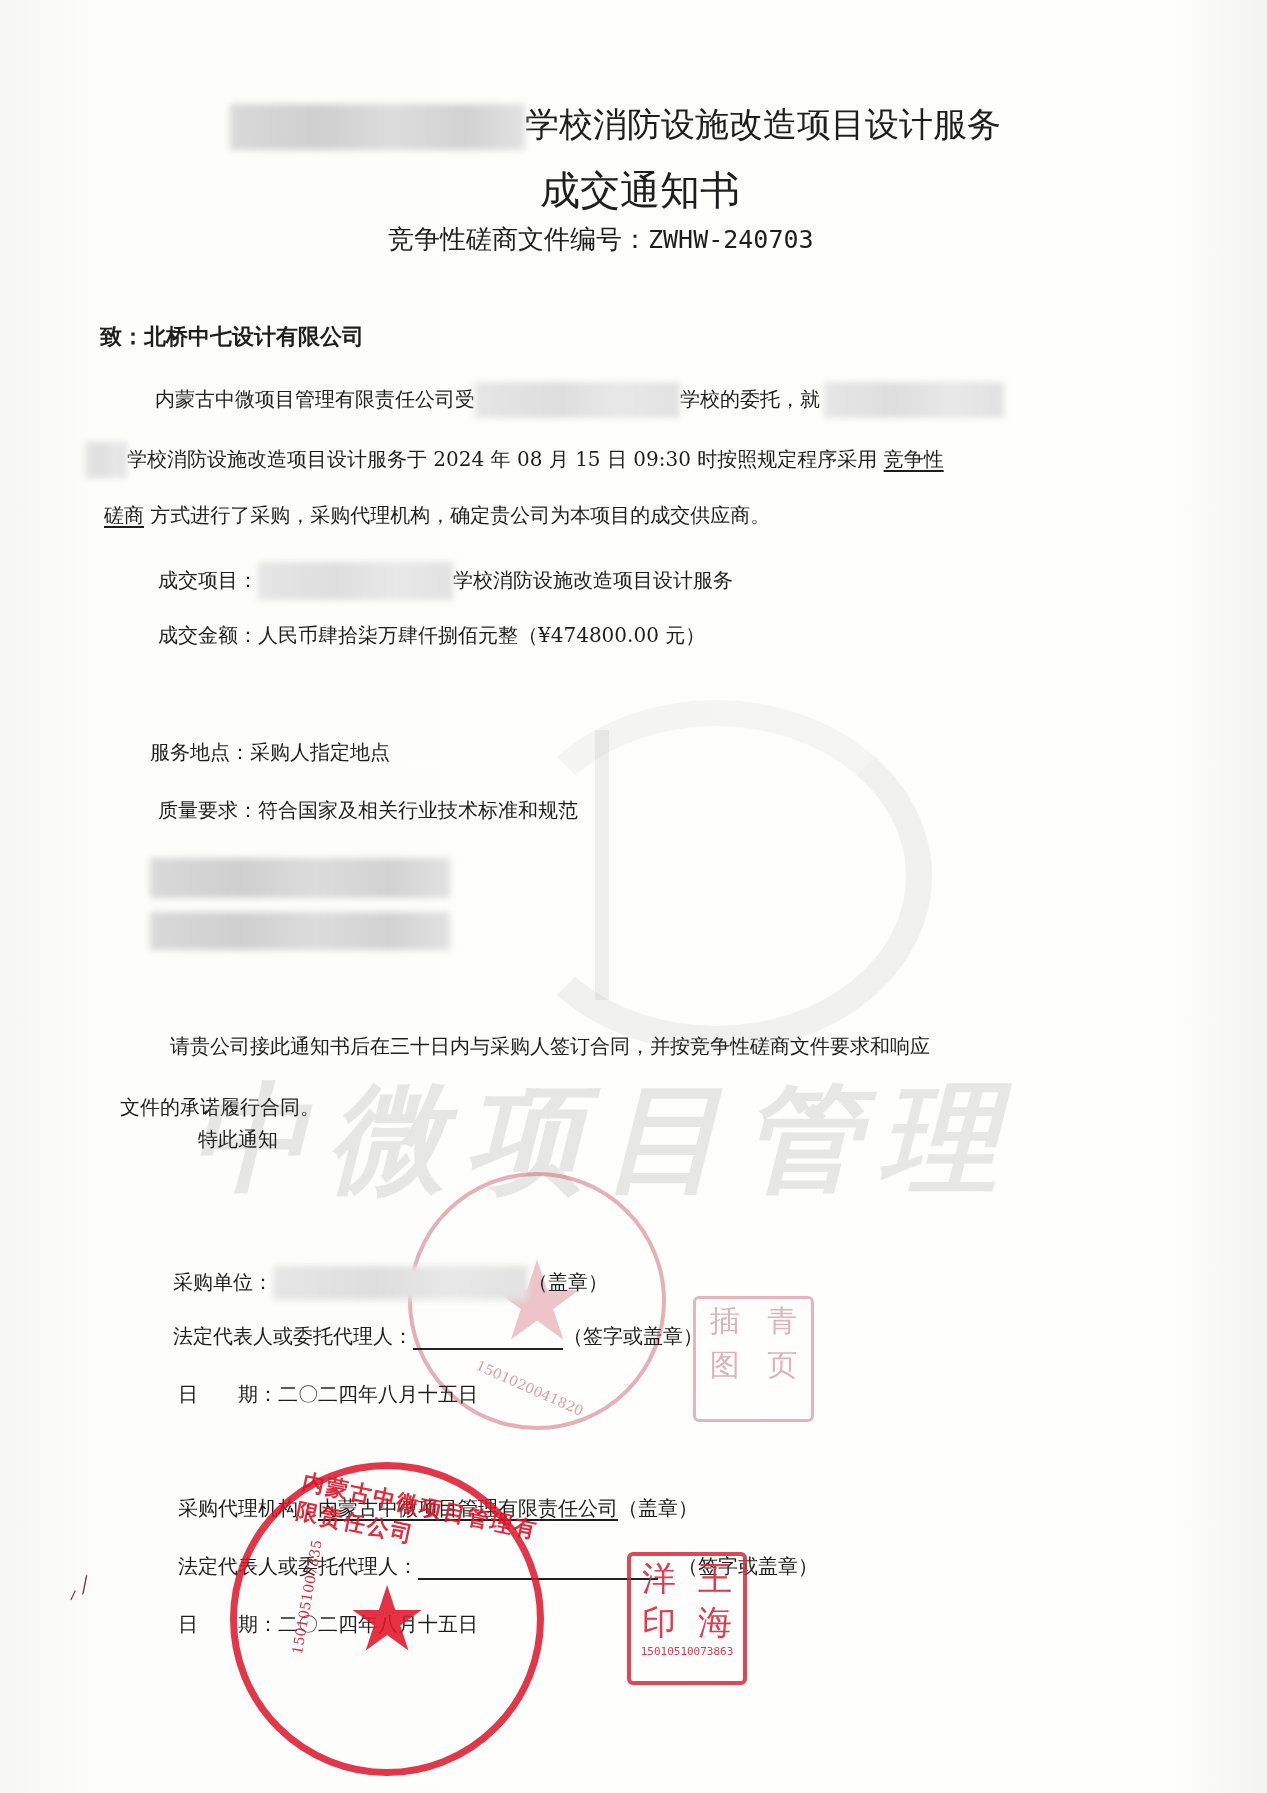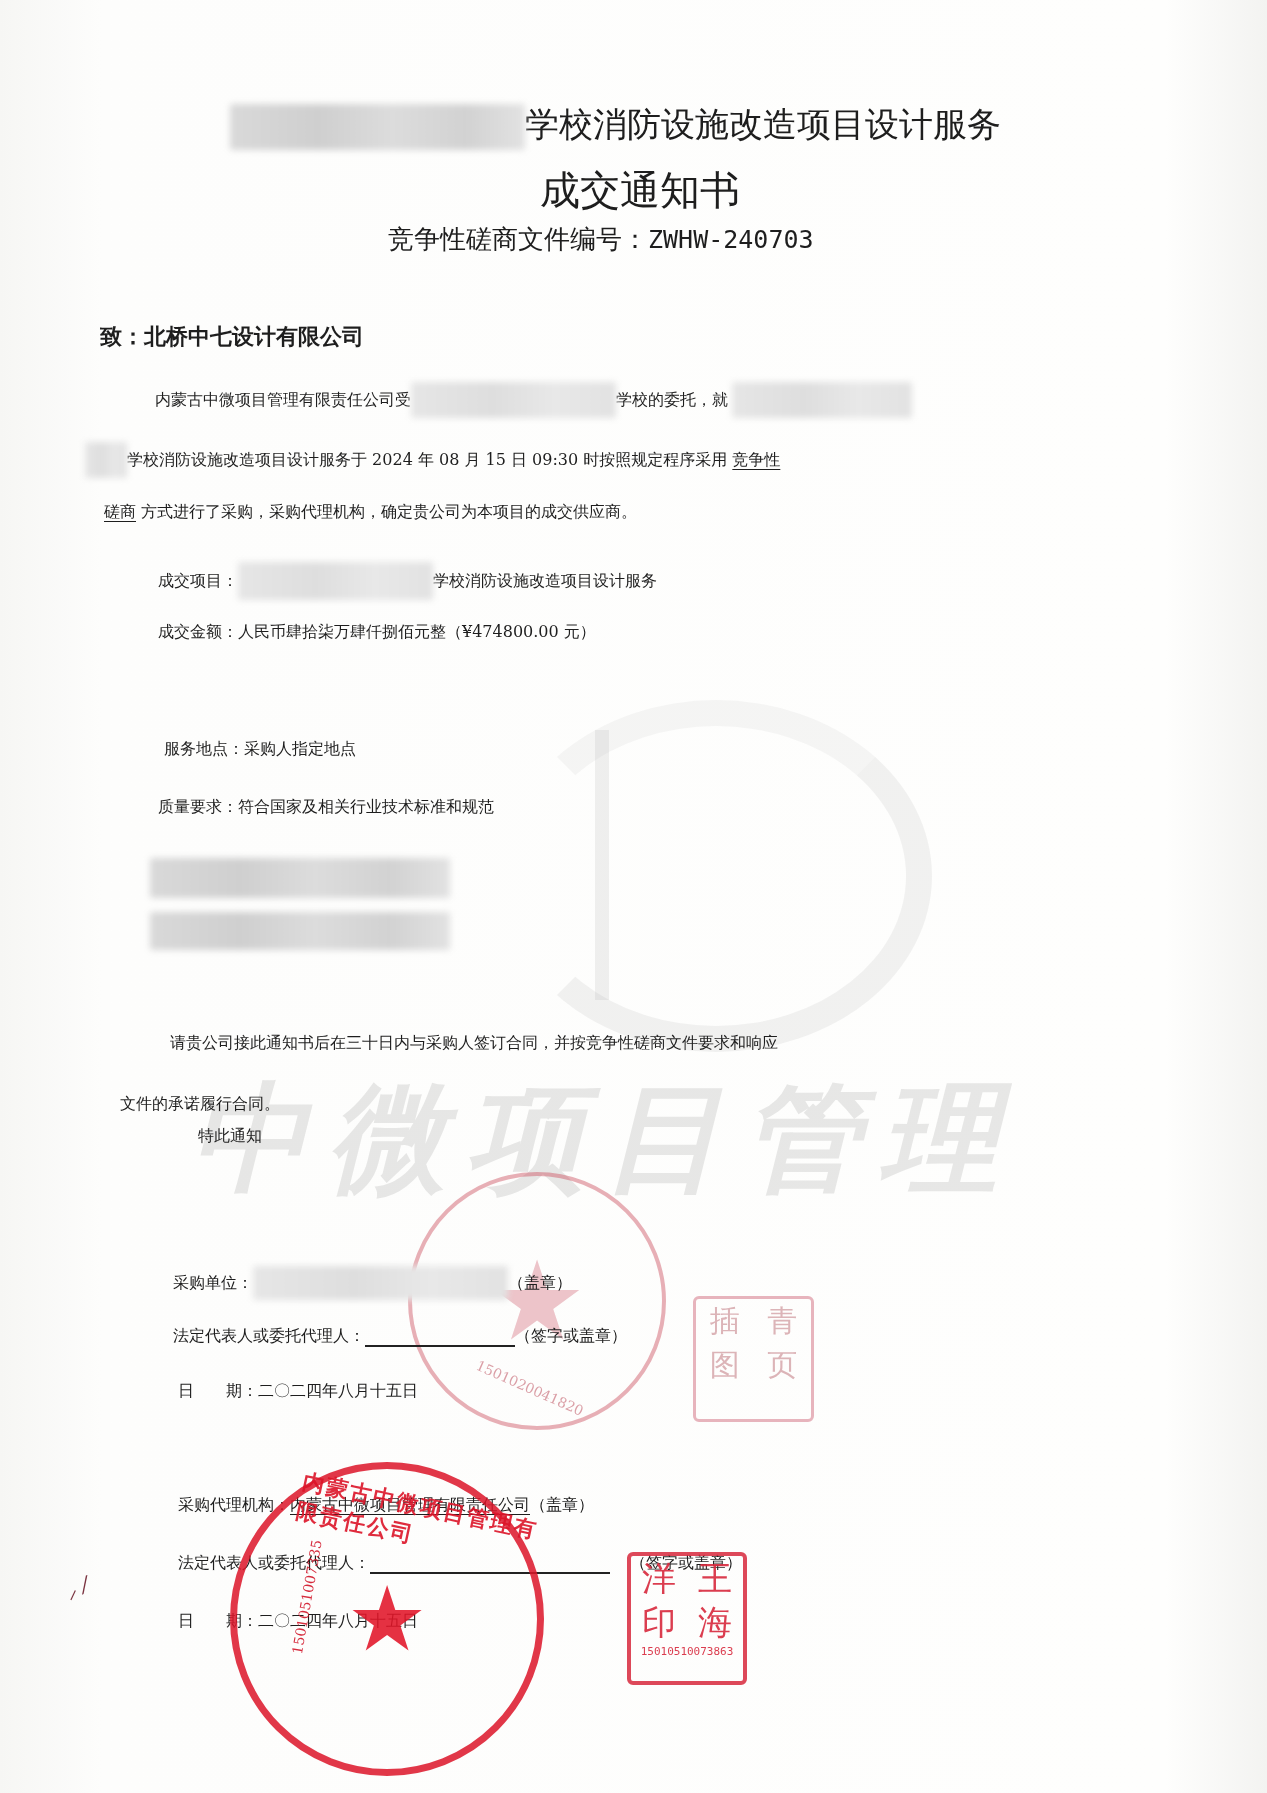--- a/index.html
+++ b/index.html
@@ -14,21 +14,21 @@
   .blur {
     display: inline-block; background: linear-gradient(90deg,#d9d9d9,#cfcfcf 30%,#dcdcdc 55%,#d2d2d2 80%,#e2e2e2);
     filter: blur(3px); border-radius: 2px; vertical-align: middle;
   }
   .blur.light { background: linear-gradient(90deg,#e6e6e6,#dedede 40%,#e8e8e8 70%,#e2e2e2); }
   .title1 { font-size: 34px; left: 230px; top: 102px; }
   .title2 { font-size: 40px; left: 540px; top: 163px; }
   .title3 { font-size: 26px; left: 388px; top: 222px; font-family: "DejaVu Sans", sans-serif; }
   .title3 .num { font-family: "DejaVu Sans Mono", monospace; font-size: 25px; }
   .to { font-size: 22px; font-weight: bold; left: 100px; top: 322px; font-family: "DejaVu Sans", sans-serif; }
-  .p { font-size: 16px; }
+  .p { font-size: 20px; }
   .u { text-decoration: underline; text-underline-offset: 4px; }
   .watermark-cn {
     position: absolute; left: 190px; top: 1060px; font-size: 118px; font-weight: bold;
     color: rgba(150,150,150,0.22); letter-spacing: 20px; font-family: "DejaVu Sans", sans-serif;
     font-style: italic;
   }
   .watermark-en {
     position: absolute; left: 195px; top: 1178px; font-size: 34px; letter-spacing: 4px;
     color: rgba(150,150,150,0.32); font-family: "DejaVu Sans", sans-serif; font-style: italic;
   }
@@ -88,21 +88,21 @@
   <div class="abs p" style="left:104px;top:502px;">
     <span class="u">磋商</span><span> 方式进行了采购，采购代理机构，确定贵公司为本项目的成交供应商。</span>
   </div>
 
   <div class="abs p" style="left:158px;top:562px;">
     <span>成交项目：</span><span class="blur light" style="width:195px;height:38px;"></span><span>学校消防设施改造项目设计服务</span>
   </div>
   <div class="abs p" style="left:158px;top:622px;">
     <span>成交金额：</span><span>人民币肆拾柒万肆仟捌佰元整（¥474800.00 元）</span>
   </div>
-  <div class="abs p" style="left:164px;top:739px;font-family:Liberation Mono, monospace;">
+  <div class="abs p" style="left:150px;top:739px;font-family:Liberation Mono, monospace;">
     <span>服务地点：</span><span>采购人指定地点</span>
   </div>
   <div class="abs p" style="left:158px;top:797px;">
     <span>质量要求：</span><span>符合国家及相关行业技术标准和规范</span>
   </div>
 
   <div class="abs" style="left:150px;top:858px;">
     <span class="blur" style="display:block;width:300px;height:40px;"></span>
     <span class="blur" style="display:block;width:300px;height:38px;margin-top:14px;"></span>
   </div>

